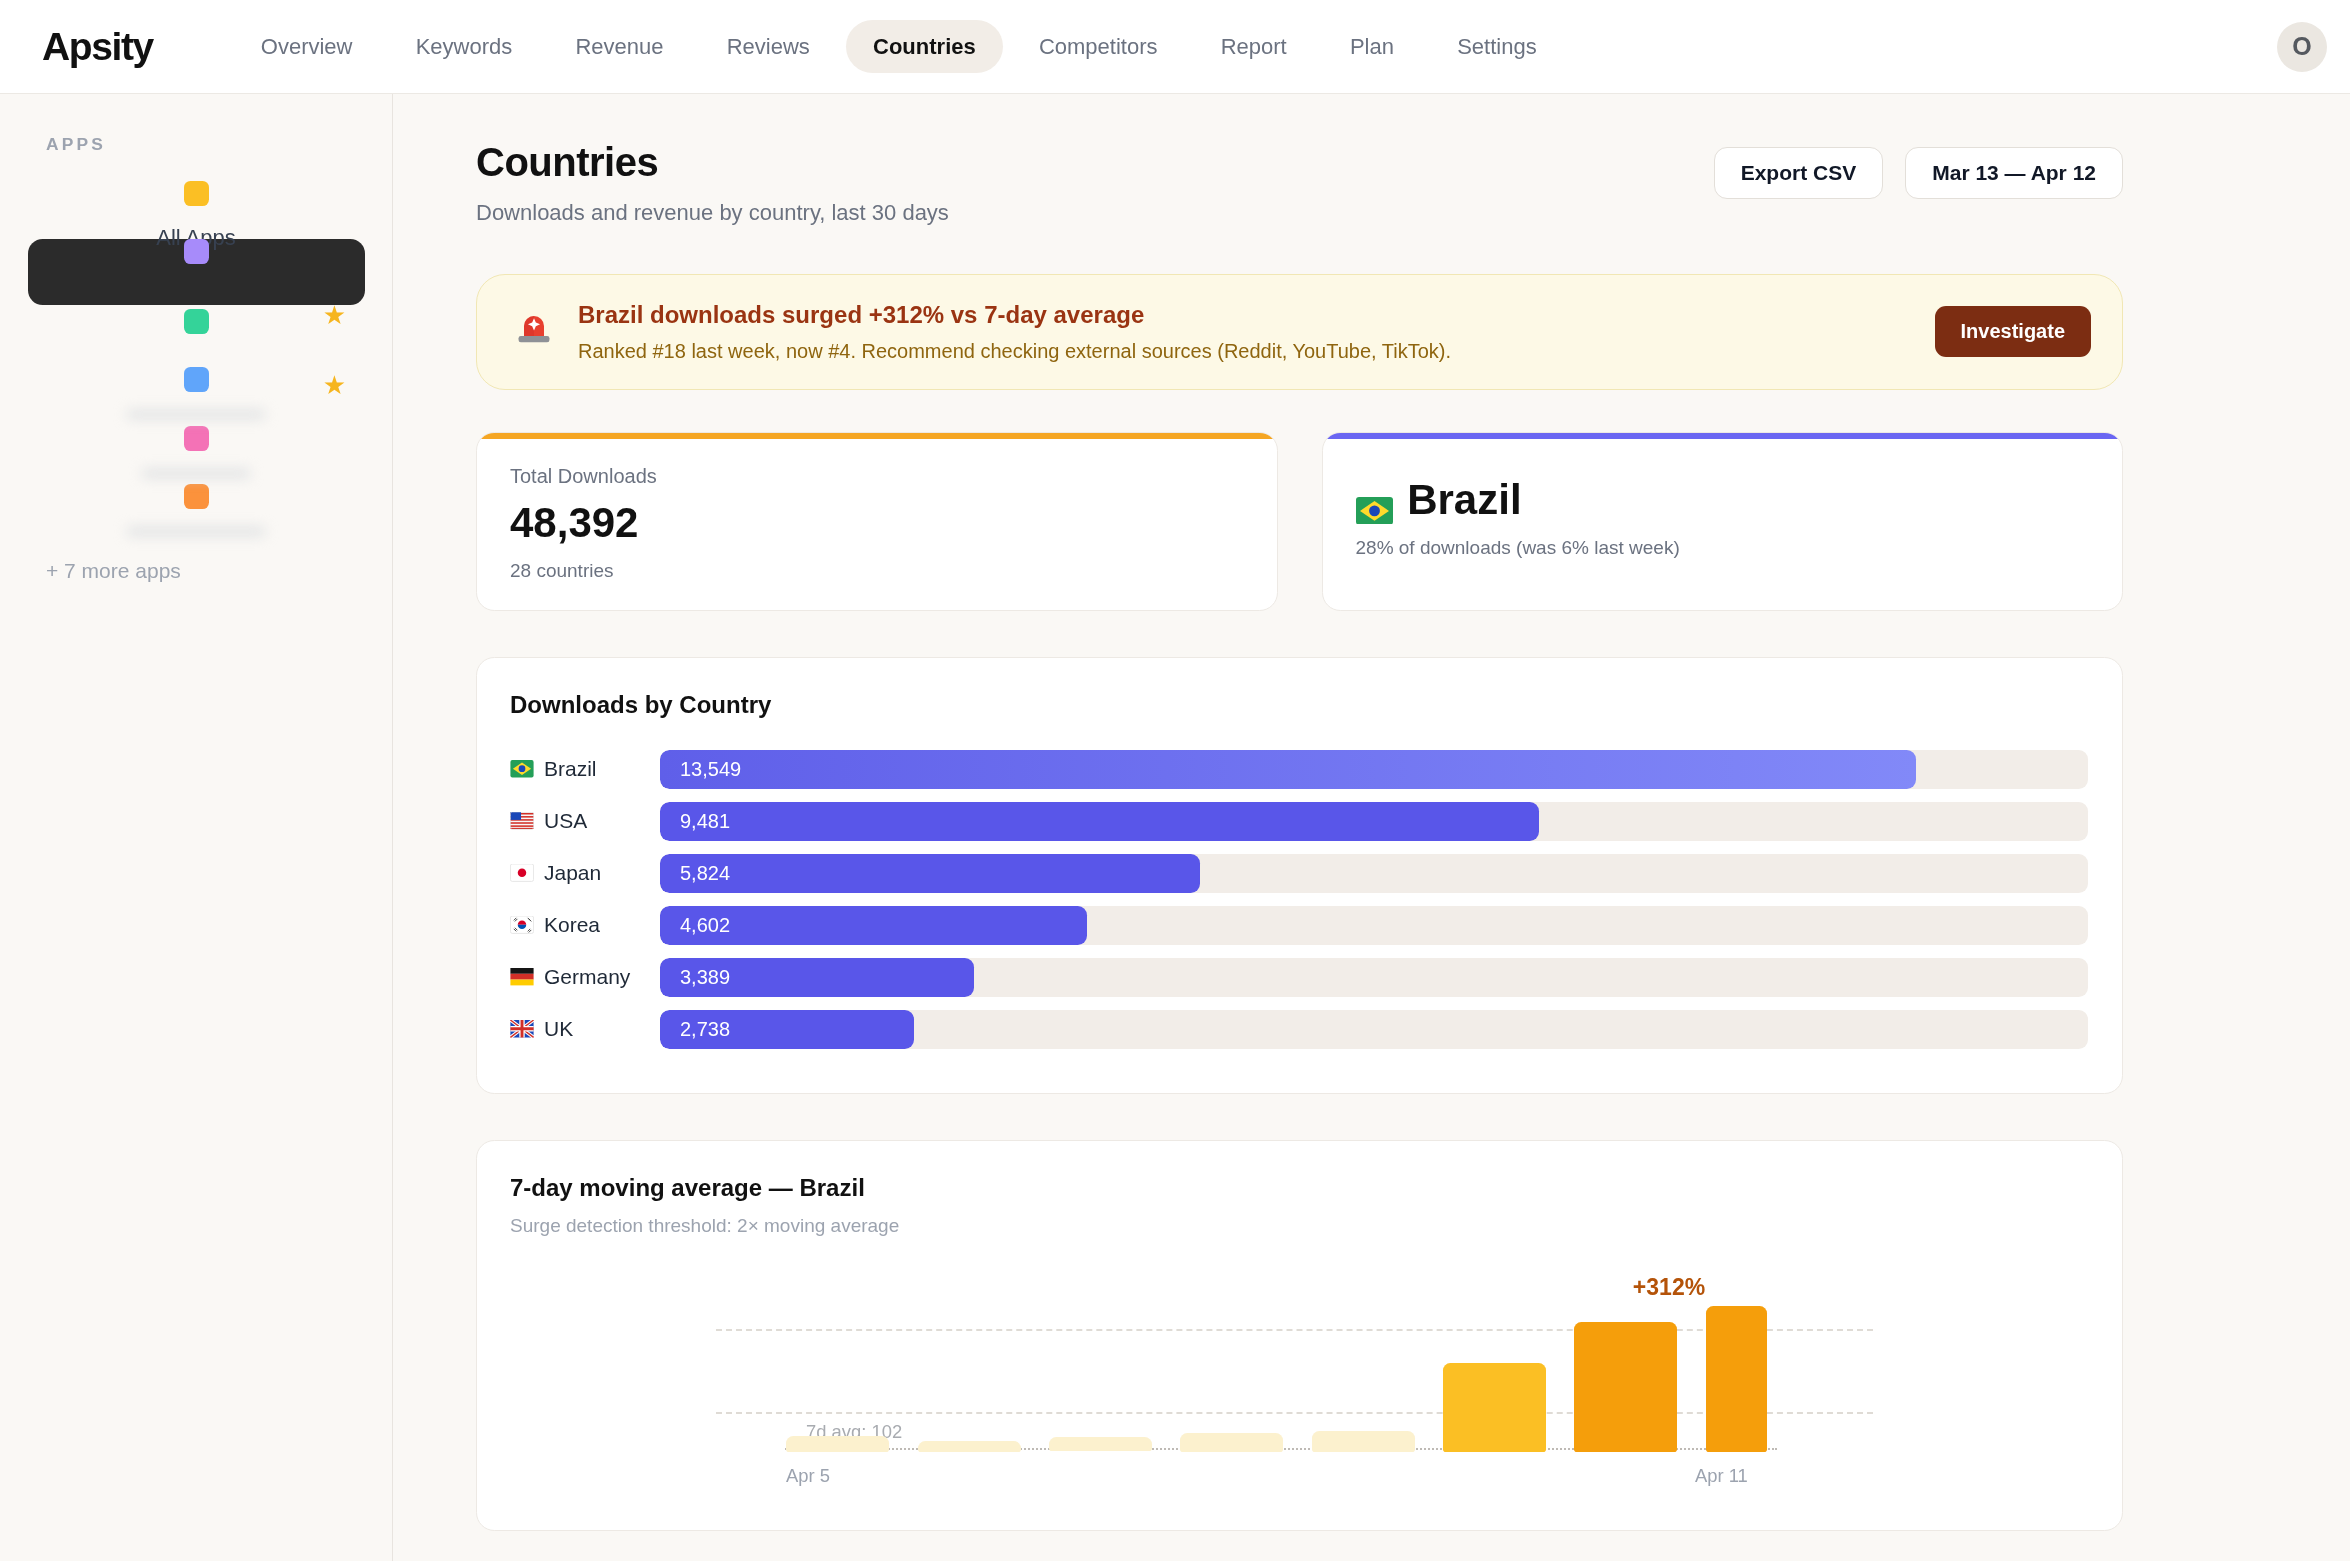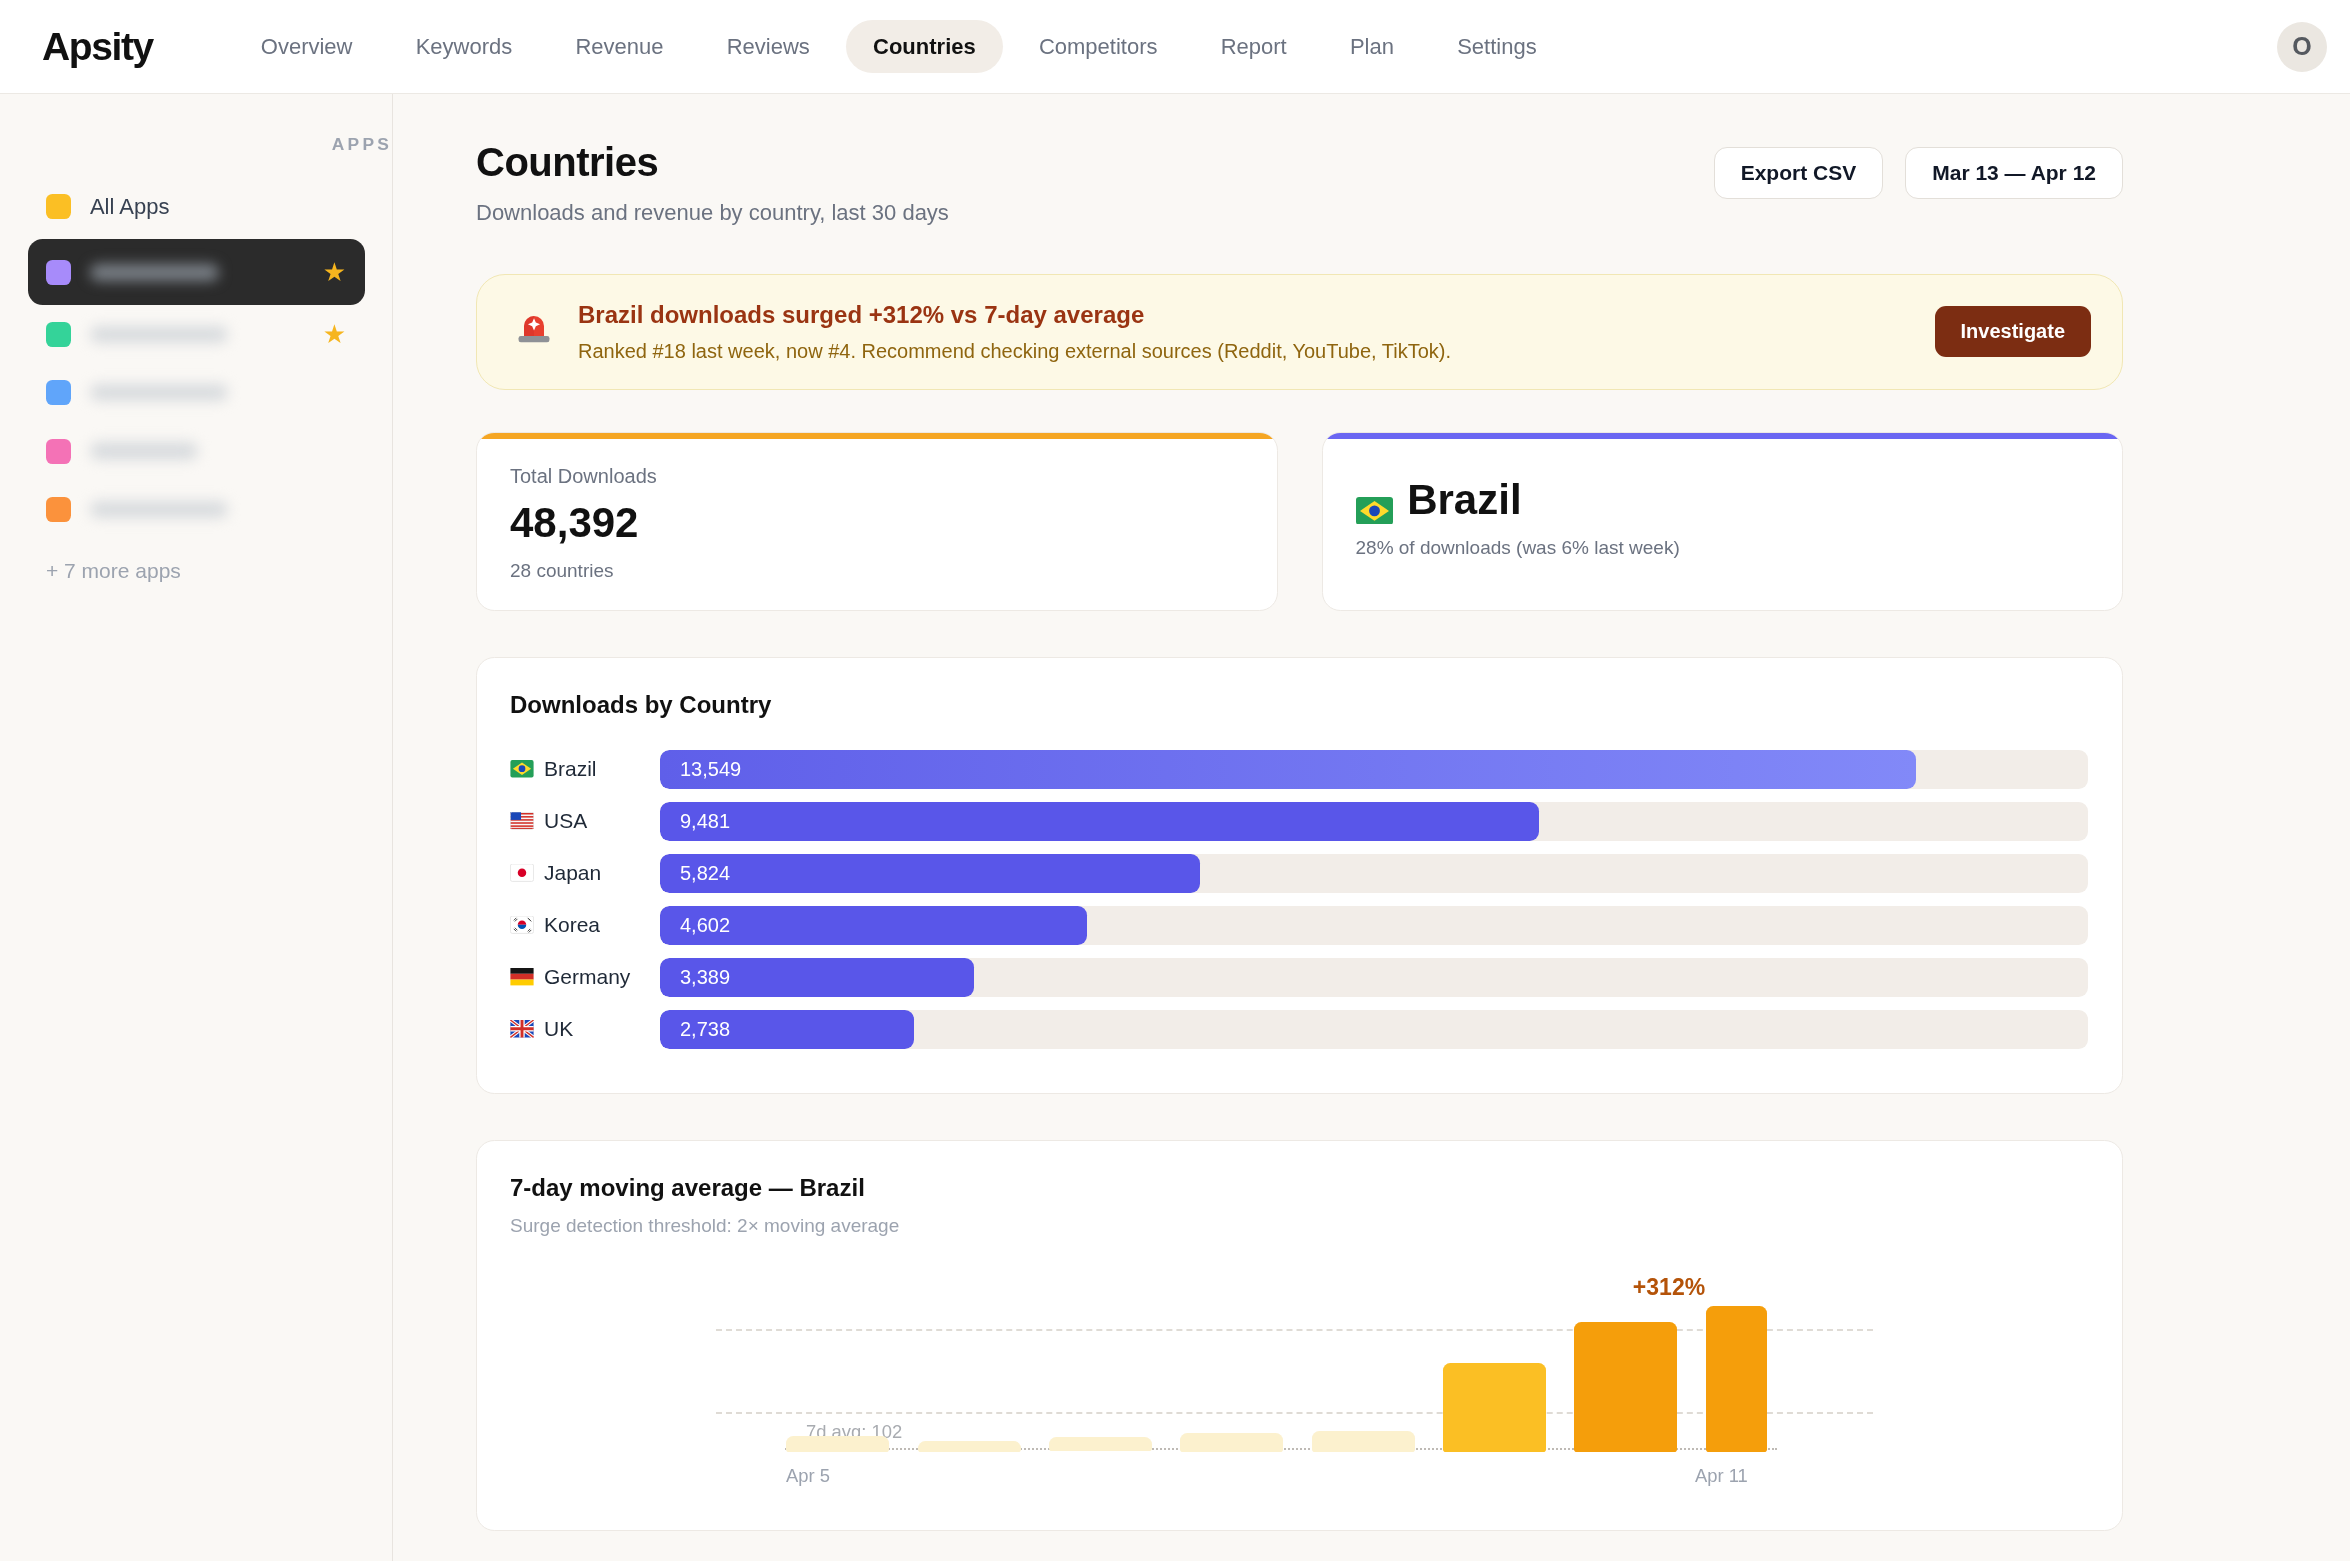--- a/index.html
+++ b/index.html
@@ -27,26 +27,26 @@
     background:#EBE7E1; color:#55595F; font-size:25px; font-weight:600;
     display:flex; align-items:center; justify-content:center;
   }
   
   .shell { display:flex; height:1467px; }
   .sidebar {
     width:393px; border-right:0.9px solid #E8E4DF; padding-top:40px; flex-shrink:0;
   }
   .apps-label {
     margin-left:46px; font-size:17.4px; font-weight:700; letter-spacing:3.2px;
-    color:#9CA3AF; margin-bottom:26px;text-align:right;
+    color:#9CA3AF; margin-bottom:26px;
   }
   .app-list { padding:0 27.5px; }
   .app-item {
     display:flex; align-items:center; gap:19px; height:51px; margin-bottom:7.3px;
-    padding:0 18.4px; border-radius:14.7px; cursor:pointer;
+    padding:0 18.4px; border-radius:14.7px; cursor:pointer;flex-direction:column;
   }
   .app-item.selected { background:#2B2B2B; height:66px; margin-bottom:3.7px; }
   .app-swatch { width:25px; height:25px; border-radius:6.4px; flex-shrink:0; }
   .app-name { font-size:22px; color:#374151; }
   .app-blob { height:17.4px; border-radius:9.2px; background:#D8DBDE; filter:blur(6.4px); }
   .app-item.selected .app-blob { background:#7A8087; }
   .star { margin-left:auto; color:#F6B51E; font-size:26px; line-height:1; }
   .more-apps { margin:24px 0 0 46px; font-size:21px; color:#9CA3AF; cursor:pointer; }
   
   .main { flex:1; padding:46px 228px 0 83px; overflow:hidden; }

